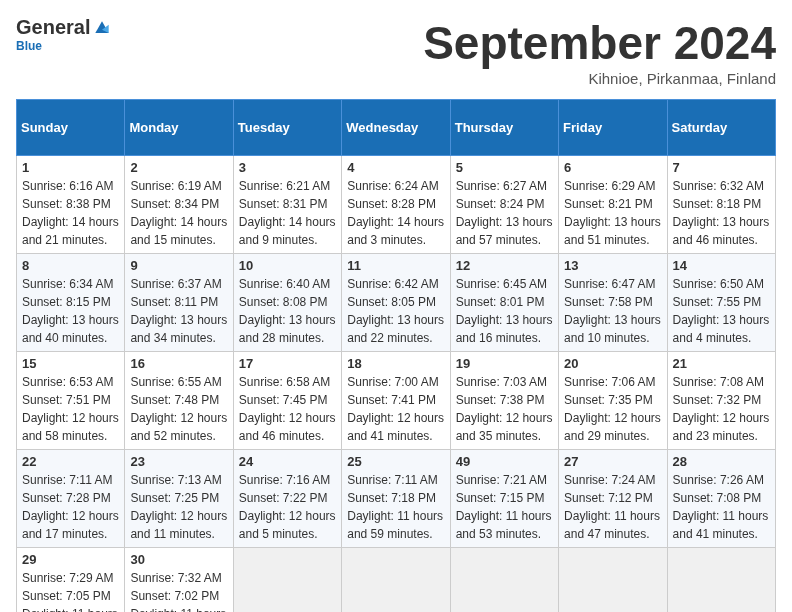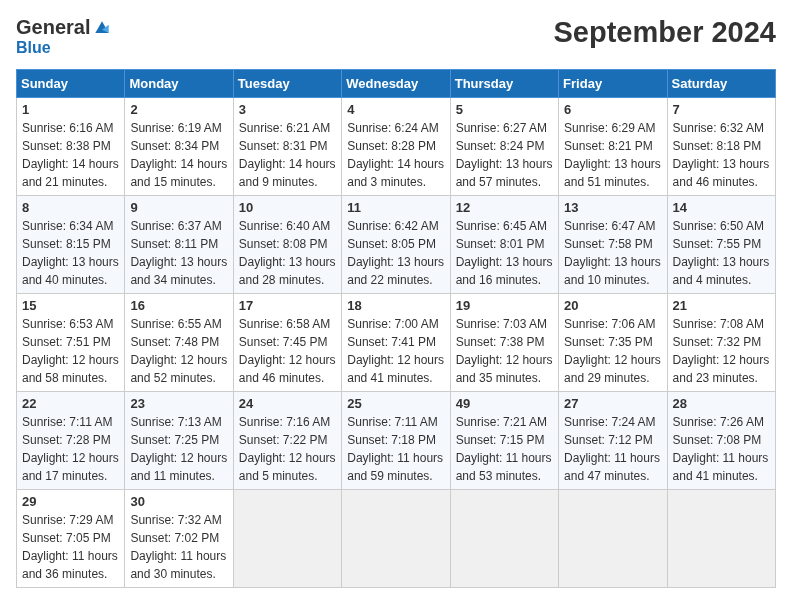--- a/index.html
+++ b/index.html
@@ -25,51 +25,51 @@
     .logo-text {
       display: flex;
       align-items: center;
     }
     .logo-general {
       font-size: 20px;
       font-weight: bold;
       color: #333;
     }
     .logo-blue {
-      font-size: 16px;
+      font-size: 12px;
       font-weight: bold;
       color: #1a6eb5;
     }
     .logo-icon {
       width: 20px;
       height: 20px;
       margin-left: 2px;
     }
     .title-block {
       text-align: right;
     }
     .month-title {
-      font-size: 29px;
+      font-size: 46px;
       font-weight: bold;
       color: #333;
     }
     .subtitle {
       font-size: 15px;
       color: #555;
     }
     .calendar {
       width: 100%;
       border-collapse: collapse;
     }
     .calendar th {
       background-color: #1a6eb5;
       color: #fff;
       font-size: 13px;
       font-weight: bold;
-      padding: 6px 4px;
+      padding: 20px 4px;
       text-align: left;
       border: 1px solid #4a90d9;
     }
     .calendar td {
       vertical-align: top;
       border: 1px solid #ccc;
       padding: 4px 5px;
       font-size: 10.5px;
       color: #333;
       width: calc(100% / 7);
@@ -102,20 +102,21 @@
       <span class="logo-general">General</span>
       <svg class="logo-icon" viewBox="0 0 24 24">
         <polygon points="4,18 12,4 20,18" fill="#1a6eb5"></polygon>
         <polygon points="12,14 20,8 20,18" fill="#4aa8e8"></polygon>
       </svg>
     </div>
     <span class="logo-blue">Blue</span>
   </div>
   <div class="title-block">
     <div class="month-title">September 2024</div>
+    <div class="subtitle">Kihnioe, Pirkanmaa, Finland</div>
   </div>
 </div>
 
 <table class="calendar">
   <thead>
     <tr>
     <th>Sunday</th>
         <th>Monday</th>
         <th>Tuesday</th>
         <th>Wednesday</th>

